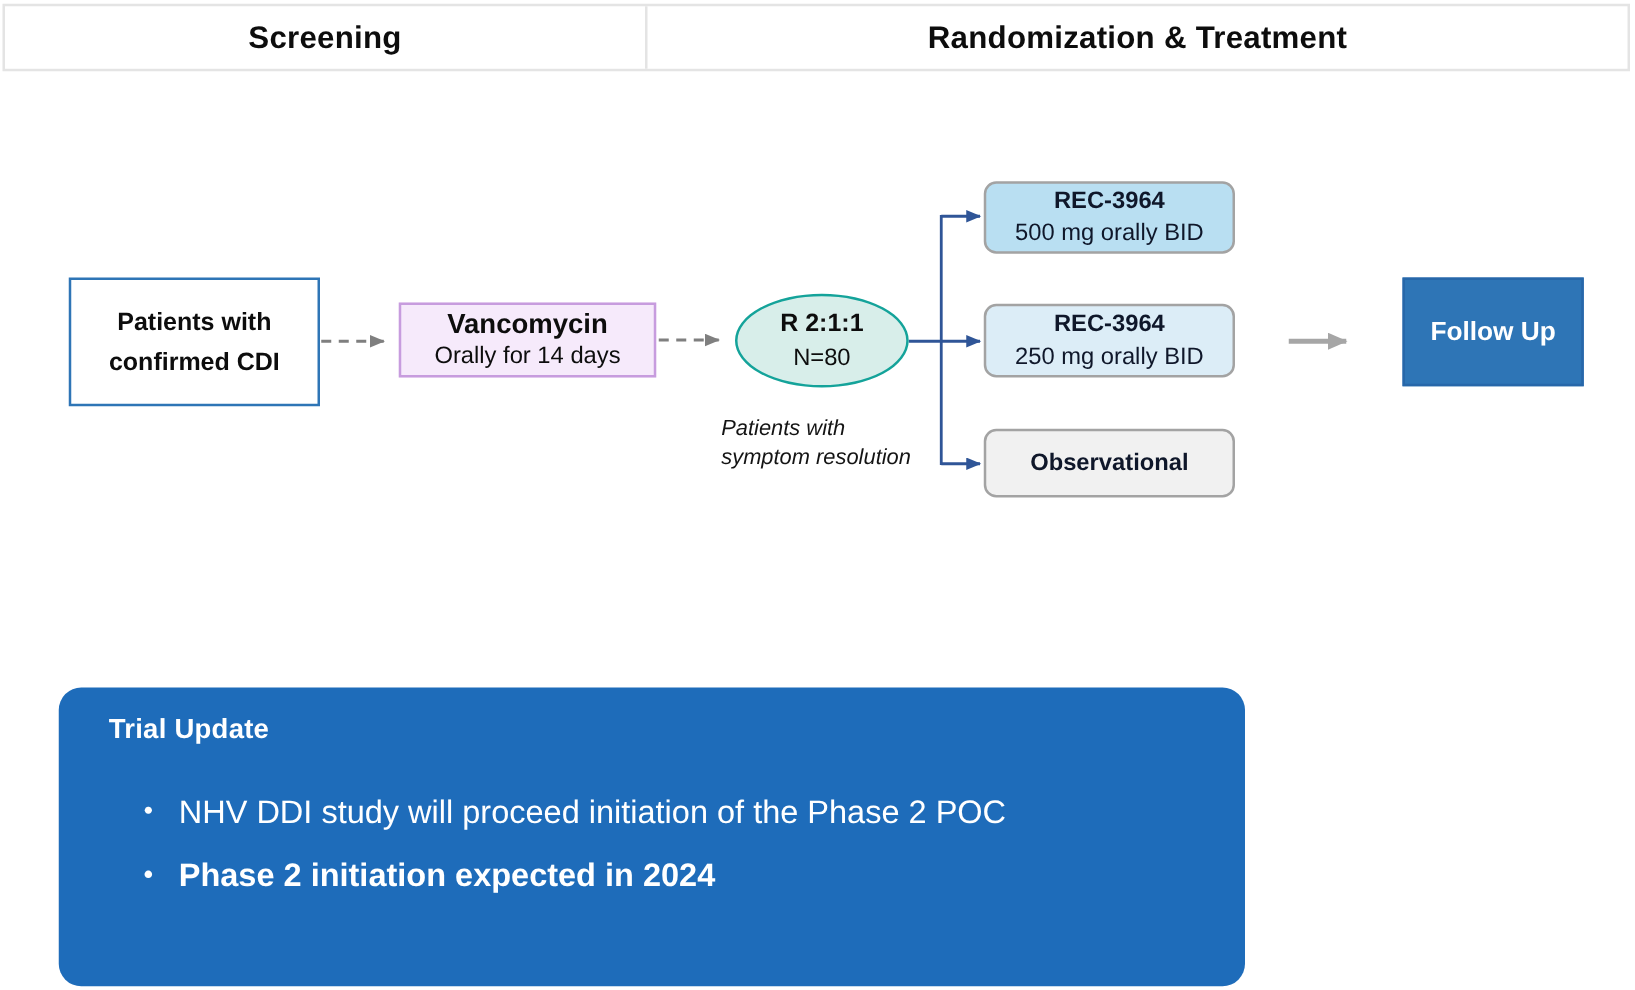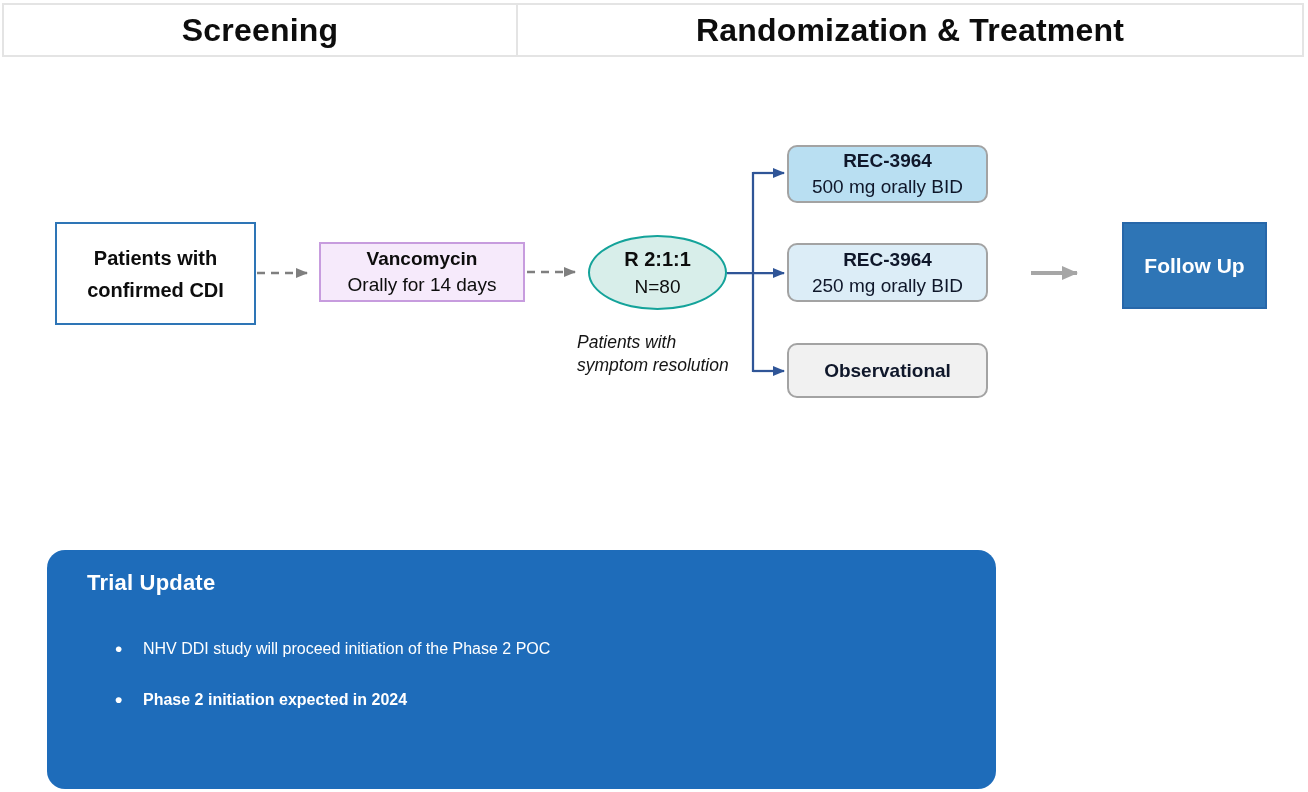--- a/index.html
+++ b/index.html
@@ -13,21 +13,21 @@
     overflow:hidden;
   }
 
   
   .phase-header{
     position:absolute;left:2px;top:3px;width:1302px;height:54px;
     border:2px solid #e4e4e4;display:flex;background:#fff;
   }
   .phase-cell{
     display:flex;align-items:center;justify-content:center;
-    font-weight:bold;font-size:32px;color:#0d0d0d;letter-spacing:.2px;
+    font-weight:bold;font-size:25px;color:#0d0d0d;letter-spacing:.2px;
   }
   .phase-cell.screening{width:514px;border-right:2px solid #e4e4e4;}
   .phase-cell.randomization{flex:1;}
 
   
   .connectors{position:absolute;left:0;top:0;pointer-events:none;}
 
   
   .node{position:absolute;display:flex;flex-direction:column;align-items:center;justify-content:center;text-align:center;}
   .patients-box{
@@ -72,21 +72,21 @@
   .trial-title{
     position:absolute;left:40px;top:20px;
     font-weight:bold;font-size:22px;letter-spacing:.2px;
   }
   .trial-bullets{
     position:absolute;left:68px;top:84px;right:30px;
     list-style:none;margin:0;padding:0;
   }
   .trial-bullets li{
     display:flex;align-items:center;
-    font-size:16px;line-height:30px;margin-bottom:21px;
+    font-size:26px;line-height:30px;margin-bottom:21px;
   }
   .trial-bullets li::before{
     content:"\2022";
     width:28px;flex:0 0 28px;font-size:21px;line-height:30px;
   }
   .trial-bullets li.bold{font-weight:bold;}
 </style>
 </head>
 <body>
 
@@ -121,21 +121,21 @@
     <line x1="753" y1="371" x2="784" y2="371" stroke="#2F5597" stroke-width="2.25" marker-end="url(#arrowBlue)"></line>
     <line x1="1031" y1="273" x2="1077" y2="273" stroke="#A6A6A6" stroke-width="4" marker-end="url(#arrowBigGray)"></line>
   </svg>
 
   <div class="node patients-box">
     <span>Patients with</span>
     <span>confirmed CDI</span>
   </div>
 
   <div class="node vanco-box">
-    <span class="bold-line" style="font-size:19px">Vancomycin</span>
+    <span class="bold-line" style="font-size:22px">Vancomycin</span>
     <span>Orally for 14 days</span>
   </div>
 
   <div class="node rand-ellipse">
     <span class="bold-line">R 2:1:1</span>
     <span>N=80</span>
   </div>
 
   <div class="symptom-note">
     <div>Patients with</div>

